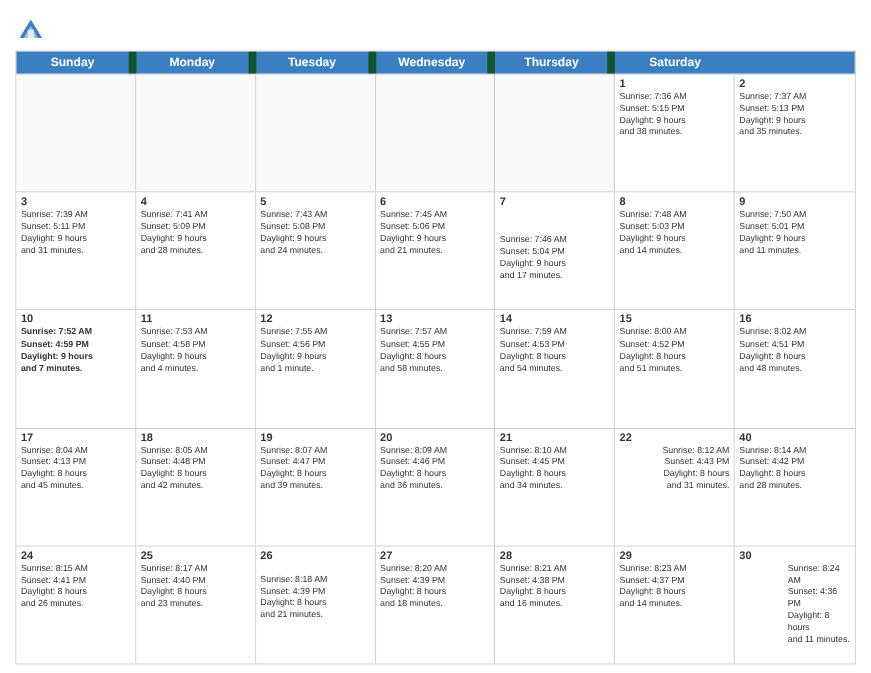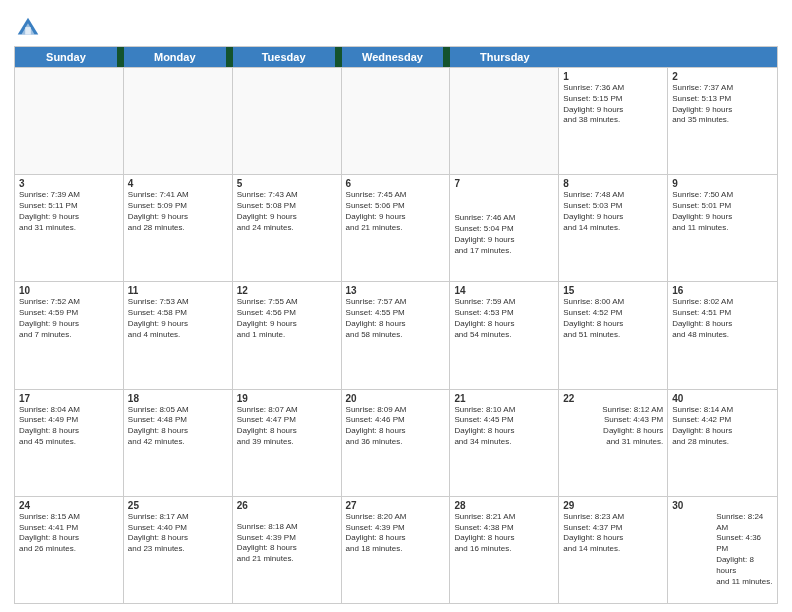--- a/index.html
+++ b/index.html
@@ -137,20 +137,21 @@
     </div>
   </div>
 
   <div class="calendar">
     <div class="cal-header">
     <div class="cal-header-cell">Sunday</div>
         <div class="cal-header-cell">Monday</div>
         <div class="cal-header-cell">Tuesday</div>
         <div class="cal-header-cell">Wednesday</div>
         <div class="cal-header-cell">Thursday</div>
+        <div class="cal-header-cell">Saturday</div>
       </div>
     <div class="cal-body">
     <div class="cal-row">
           <div class="cal-cell empty"></div>
           <div class="cal-cell empty"></div>
           <div class="cal-cell empty"></div>
           <div class="cal-cell empty"></div>
           <div class="cal-cell empty"></div>
           <div class="cal-cell">
             <span class="day-num">1</span>
@@ -214,21 +215,21 @@
             <span class="day-num">9</span>
             <div class="cell-text" style="white-space: pre-line;">Sunrise: 7:50 AM
 Sunset: 5:01 PM
 Daylight: 9 hours
 and 11 minutes.</div>
           </div>
         </div>
         <div class="cal-row">
           <div class="cal-cell">
             <span class="day-num">10</span>
-            <div class="cell-text" style="white-space: pre-line;">Sunrise: 7:52 AM
+            <div class="cell-text" style="white-space: pre-line; font-weight: bold;">Sunrise: 7:52 AM
 Sunset: 4:59 PM
 Daylight: 9 hours
 and 7 minutes.</div>
           </div>
           <div class="cal-cell">
             <span class="day-num">11</span>
             <div class="cell-text" style="white-space: pre-line;">Sunrise: 7:53 AM
 Sunset: 4:58 PM
 Daylight: 9 hours
 and 4 minutes.</div>
@@ -266,21 +267,21 @@
             <div class="cell-text" style="white-space: pre-line;">Sunrise: 8:02 AM
 Sunset: 4:51 PM
 Daylight: 8 hours
 and 48 minutes.</div>
           </div>
         </div>
         <div class="cal-row">
           <div class="cal-cell">
             <span class="day-num">17</span>
             <div class="cell-text" style="white-space: pre-line;">Sunrise: 8:04 AM
-Sunset: 4:49 PM
+Sunset: 4:13 PM
 Daylight: 8 hours
 and 45 minutes.</div>
           </div>
           <div class="cal-cell">
             <span class="day-num">18</span>
             <div class="cell-text" style="white-space: pre-line;">Sunrise: 8:05 AM
 Sunset: 4:48 PM
 Daylight: 8 hours
 and 42 minutes.</div>
           </div>

